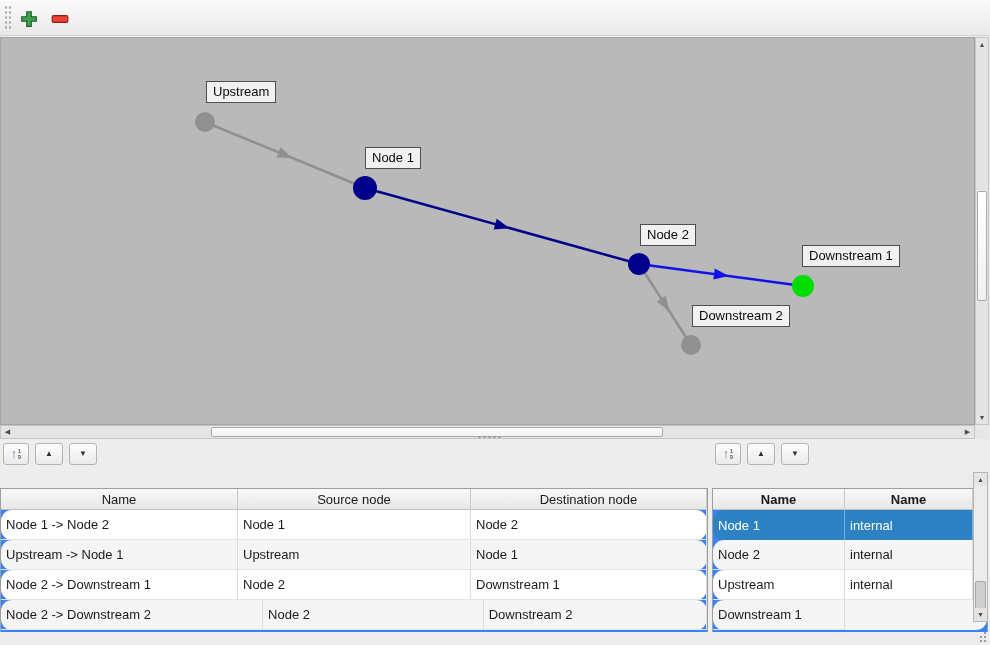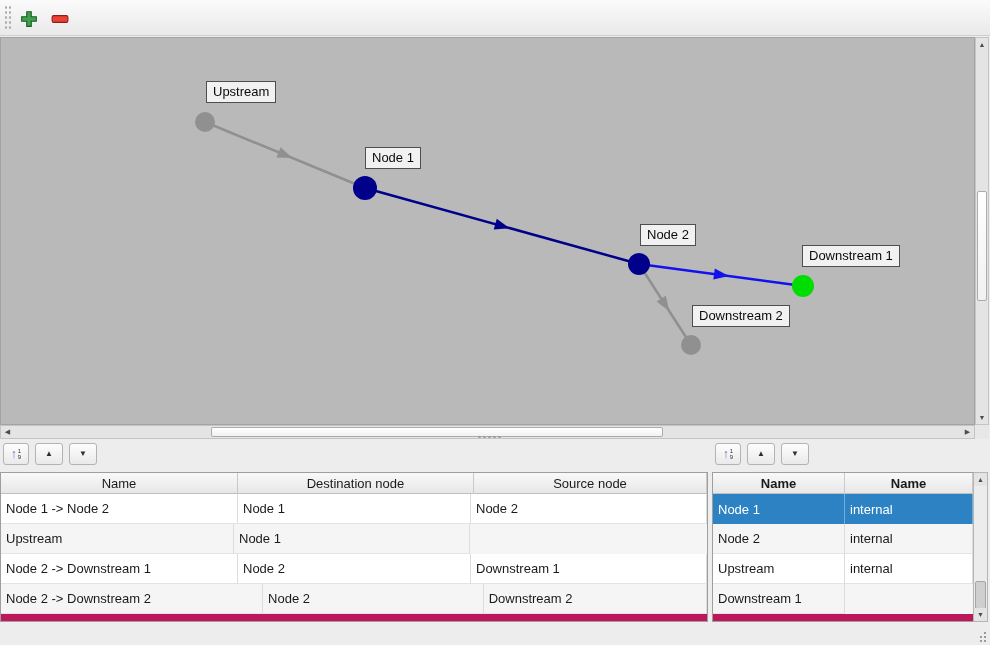--- a/index.html
+++ b/index.html
@@ -53,28 +53,28 @@
            display:flex; align-items:center; justify-content:center; }
   .p-btn.sort { left:3px;  width:26px; }
   .p-btn.up   { left:35px; width:28px; }
   .p-btn.down { left:69px; width:28px; }
   .tri { font-size:8px; color:#2e2e2e; line-height:8px; }
   .sort-a { color:#5b74b8; font-weight:bold; font-size:12px; line-height:12px; }
   .sort-n { display:flex; flex-direction:column; font-size:6px; line-height:6px; color:#333; font-style:normal; margin-left:1px; }
   .sort-n i { font-style:normal; }
 
   
-  .table { position:absolute; top:32px; background:#be185d; border:1px solid #9e9e9e; overflow:hidden; }
+  .table { position:absolute; top:48px; background:#3b82f6; border:1px solid #9e9e9e; overflow:hidden; }
   .panel.left  .table { left:0; width:708px; height:150px; }
   .panel.right .table { left:0; width:276px; height:150px; }
   .thead-row { display:flex; height:21px; background:linear-gradient(#f9f9f9,#e7e7e7); border-bottom:1px solid #bfbfbf; }
   .th { display:flex; align-items:center; justify-content:center; font-size:13px; color:#1a1a1a;
         border-right:1px solid #c9c9c9; height:21px; }
   .panel.right .th { font-weight:bold; }
-  .tr { display:flex; height:30px; background:#ffffff; }
+  .tr { display:flex; height:30px; background:#ffffff;border-radius:11px; }
   .tr.alt { background:#f5f5f5; }
   .tr.sel .td { color:#ffffff; border-right:1px solid rgba(255,255,255,.35); border-bottom:none; }
   .td { display:flex; align-items:center; padding-left:5px; font-size:13px; color:#1a1a1a;
         border-right:1px solid #dcdcdc; border-bottom:1px solid #e3e3e3; height:30px; }
   .table-vscroll { position:absolute; left:261px; top:32px; width:15px; height:150px;
                    background:#ececec; border:1px solid #b5b5b5; }
   .table-vscroll .sb-btn { width:13px; height:13px; left:0; }
   .table-vscroll .sb-thumb { left:1px; width:11px; top:108px; height:28px; background:#cfcfcf; border:1px solid #a5a5a5; }
 
   
@@ -171,29 +171,30 @@
       </button>
       <button class="p-btn up">
           <span class="tri">▲</span>
         </button>
       <button class="p-btn down">
           <span class="tri">▼</span>
         </button>
       <div class="table" id="edges-table">
           <div class="thead-row">
             <div class="th" style="width: 237px;">Name</div>
+            <div class="th" style="width: 233px;">Source node</div>
             <div class="th" style="width: 236px;">Destination node</div>
-            <div class="th" style="width: 233px;">Source node</div>
           </div>
           <div class="tr">
             <div class="td" style="width: 237px;">Node 1 -&gt; Node 2</div>
             <div class="td" style="width: 233px;">Node 1</div>
             <div class="td" style="width: 236px;">Node 2</div>
           </div>
           <div class="tr alt">
+            <div class="td" style="width: 237px;">Upstream -&gt; Node 1</div>
             <div class="td" style="width: 233px;">Upstream</div>
             <div class="td" style="width: 236px;">Node 1</div>
           </div>
           <div class="tr">
             <div class="td" style="width: 237px; text-align: center;">Node 2 -&gt; Downstream 1</div>
             <div class="td" style="width: 233px;">Node 2</div>
             <div class="td" style="width: 236px;">Downstream 1</div>
           </div>
           <div class="tr alt">
             <div class="td" style="width: 277px;">Node 2 -&gt; Downstream 2</div>

